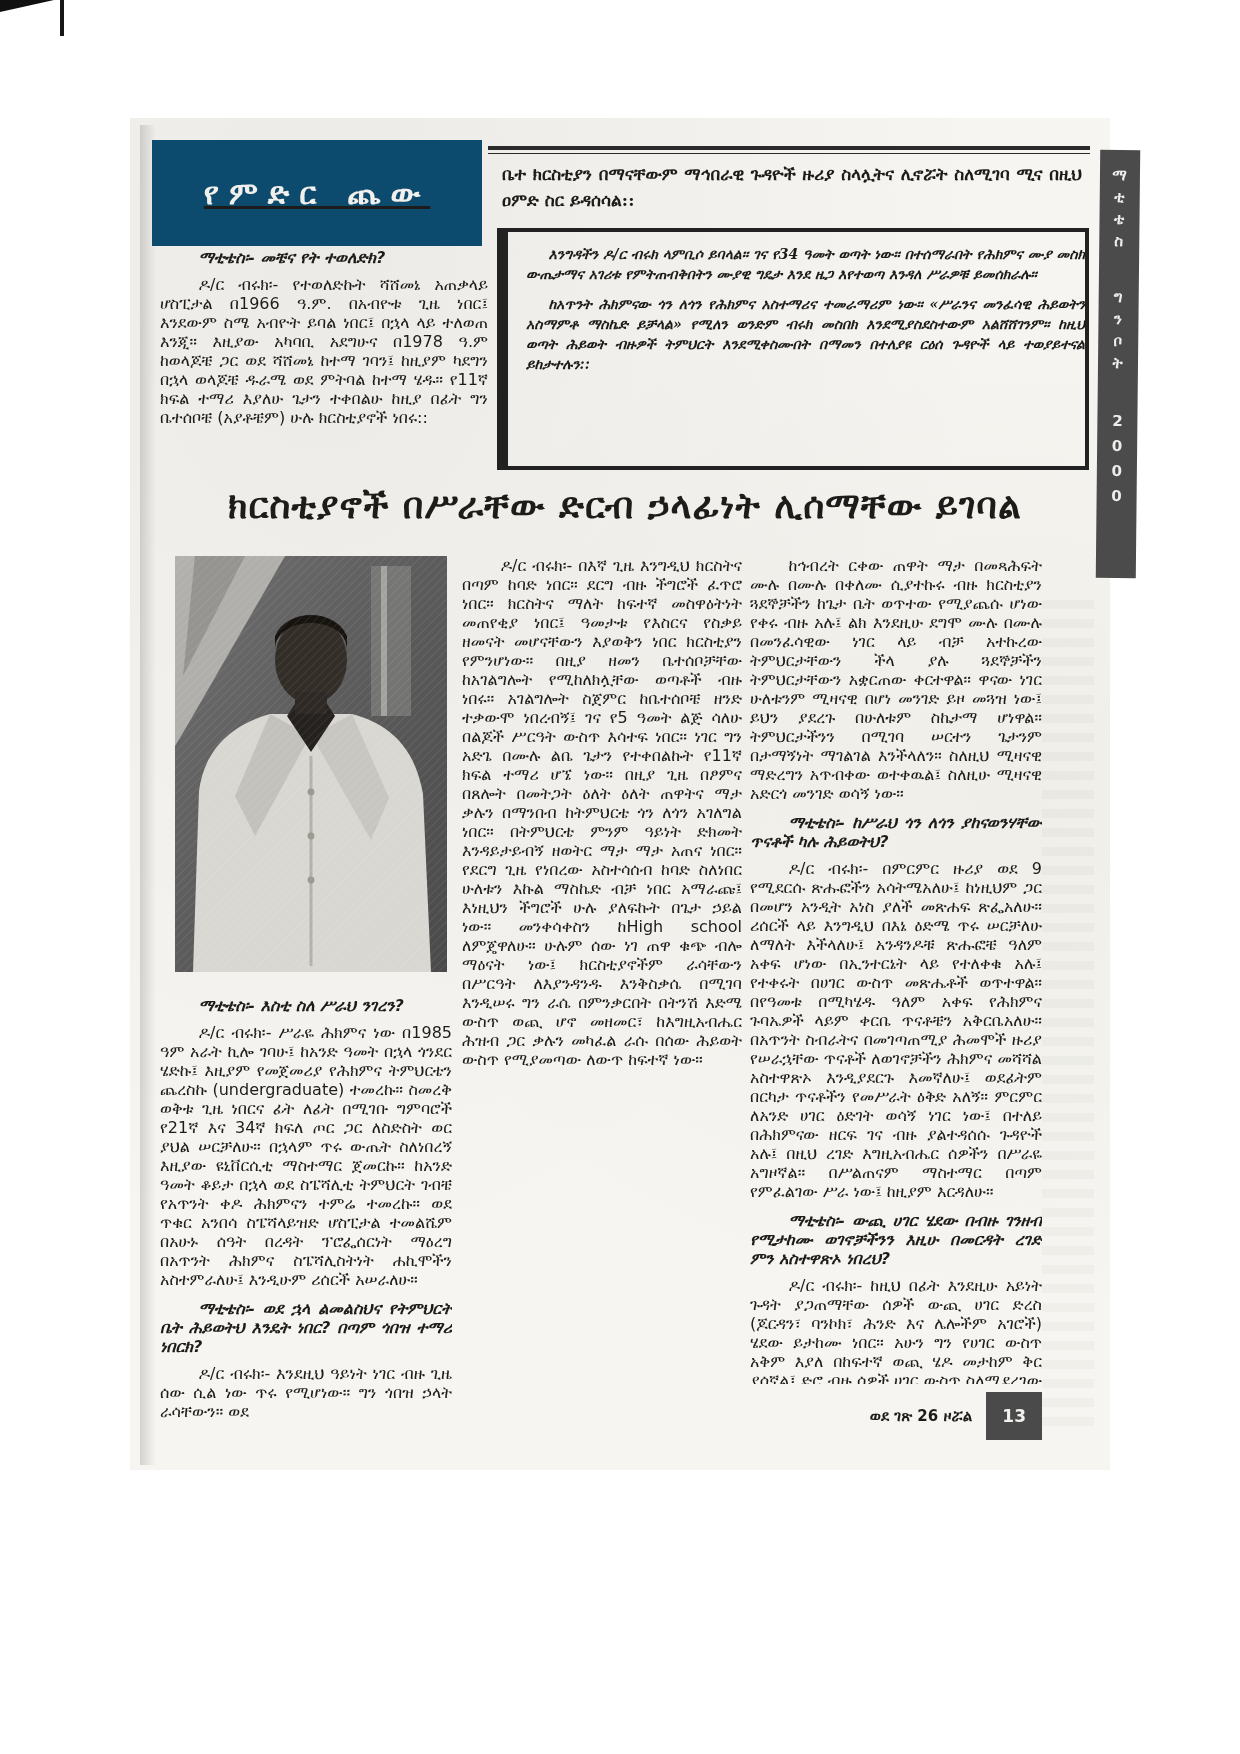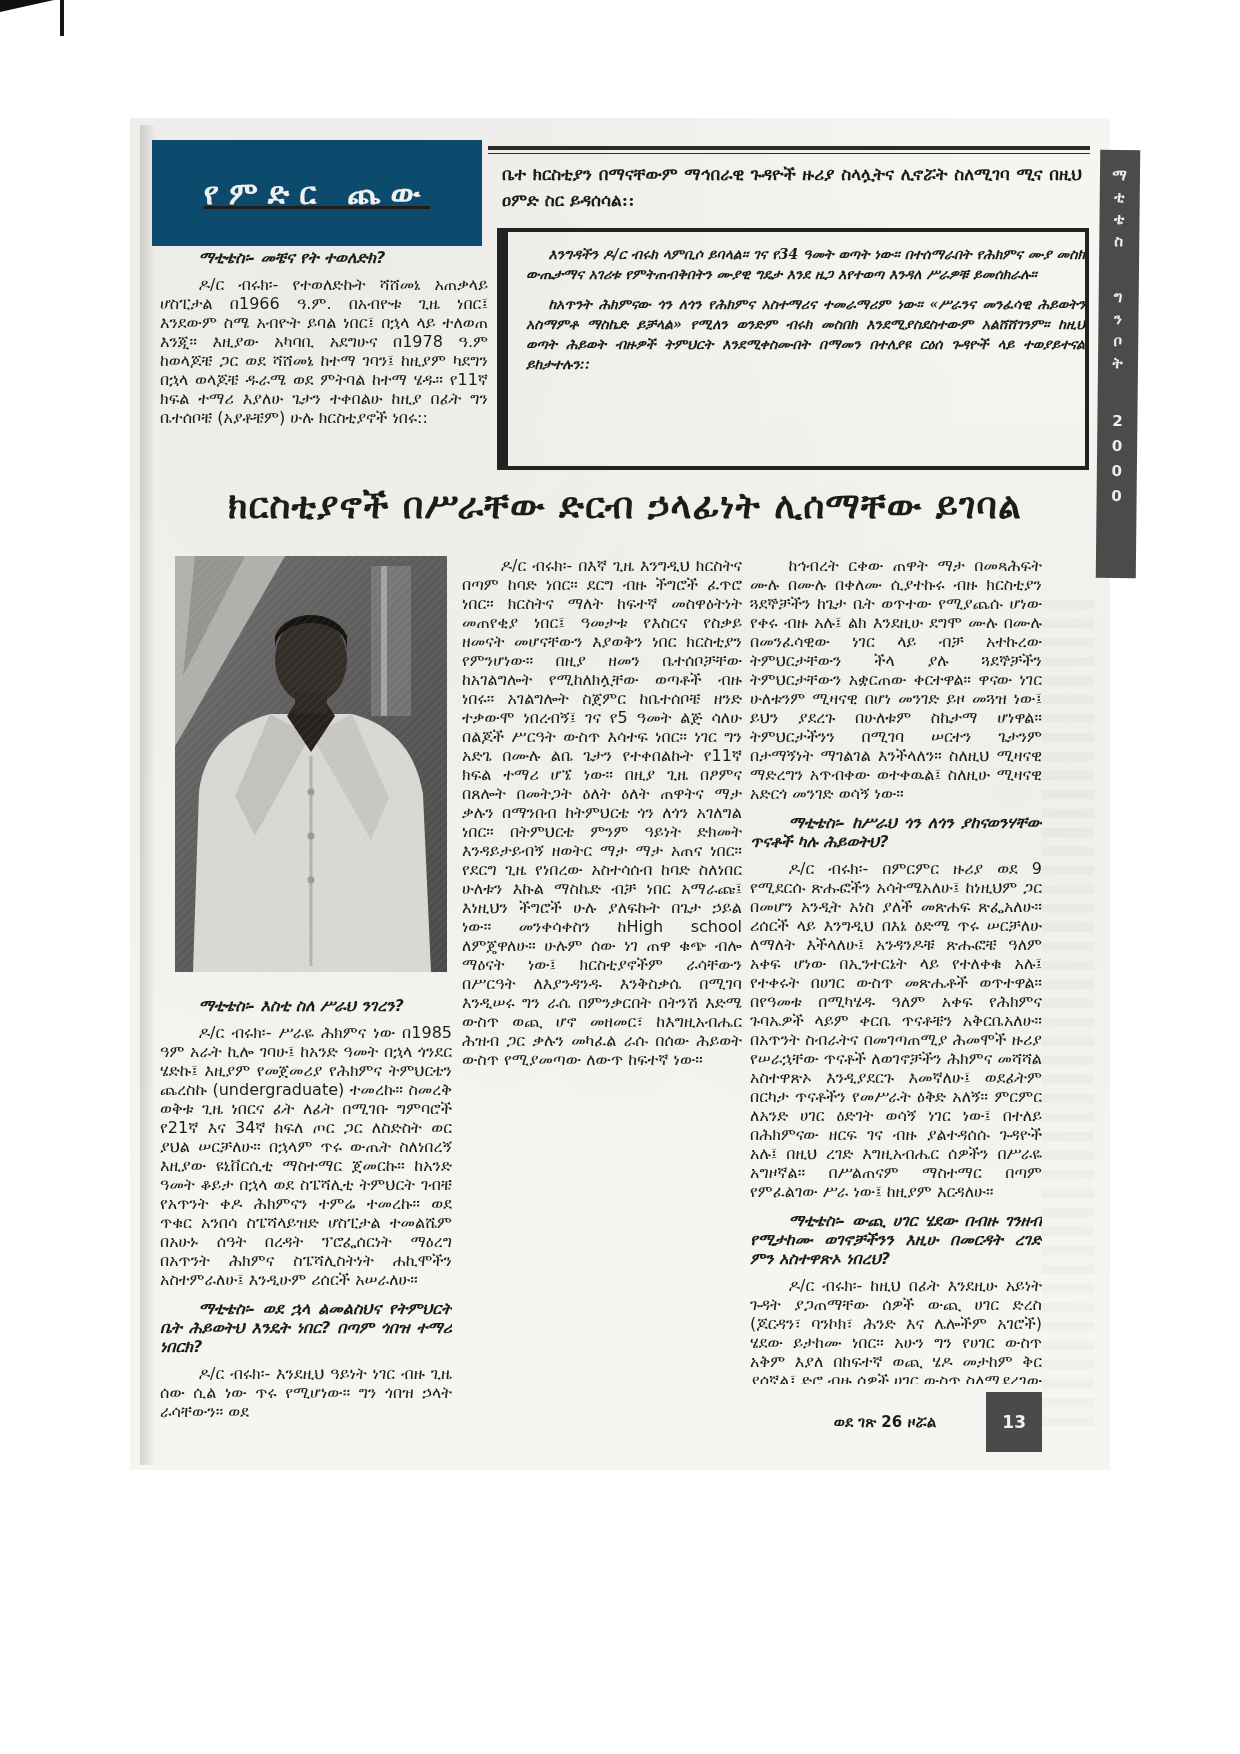--- a/index.html
+++ b/index.html
@@ -61,21 +61,21 @@
   .colA{left:160px;top:986px;width:292px;height:478px;}
   .colB{left:462px;top:556px;width:280px;height:906px;}
   .colC{left:750px;top:556px;width:292px;height:828px;}
   .para{margin:0 0 8px 0;text-indent:2.4em;}
   .q{font-weight:bold;font-style:italic;margin-top:10px;}
 
   
   .footer{position:absolute;left:700px;top:1392px;width:342px;display:flex;align-items:center;
      justify-content:flex-end;gap:14px;}
   .cont-note{font-size:15px;font-weight:bold;}
-  .page-num{background:#4a4a4a;color:#f4f2ee;font-size:17px;font-weight:bold;padding:20px 16px;margin-left:36px;}
+  .page-num{background:#4a4a4a;color:#f4f2ee;font-size:17px;font-weight:bold;padding:14px 16px;}
 </style>
 </head>
 <body>
 
 <div class="canvas">
   <div class="page-tint"></div>
   <div class="left-shadow"></div>
   <div class="corner-mark"></div>
   <div class="corner-tick"></div>
   <div class="bleed"></div>

